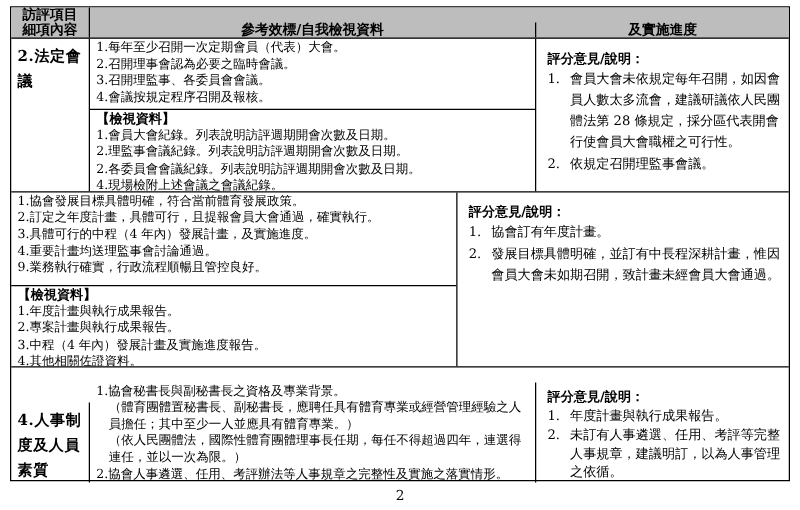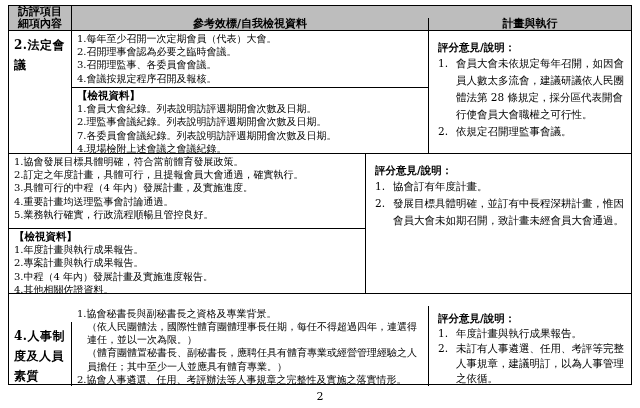--- a/index.html
+++ b/index.html
@@ -54,38 +54,38 @@
 
 <div class="page">
   <div class="eval-table">
 
     <div class="row header-row">
       <div class="c1 header-cell">
         <div>訪評項目</div>
         <div>細項內容</div>
       </div>
       <div class="c2 header-cell">參考效標/自我檢視資料</div>
-      <div class="c3 header-cell">計畫與執行</div>
+      <div class="c3 header-cell">及實施進度</div>
     </div>
 
     <div class="row row-a">
       <div class="c1 item-cell">2.法定會議</div>
       <div class="c2">
         <div class="sub criteria">
             <div class="line">1.每年至少召開一次定期會員（代表）大會。</div>
             <div class="line">2.召開理事會認為必要之臨時會議。</div>
             <div class="line">3.召開理監事、各委員會會議。</div>
             <div class="line">4.會議按規定程序召開及報核。</div>
           </div>
         <div class="sub check">
           <div class="check-title">【檢視資料】</div>
           <div>
               <div class="line">1.會員大會紀錄。列表說明訪評週期開會次數及日期。</div>
               <div class="line">2.理監事會議紀錄。列表說明訪評週期開會次數及日期。</div>
-              <div class="line">7.各委員會會議紀錄。列表說明訪評週期開會次數及日期。</div>
+              <div class="line">2.各委員會會議紀錄。列表說明訪評週期開會次數及日期。</div>
               <div class="line">4.現場檢附上述會議之會議紀錄。</div>
             </div>
         </div>
       </div>
       <div class="c3 result-cell">
         <div class="result-title">評分意見/說明：</div>
         <div>
             <div class="num-line">
               <span class="n">1.</span>
               <span class="t">會員大會未依規定每年召開，如因會員人數太多流會，建議研議依人民團體法第 28 條規定，採分區代表開會行使會員大會職權之可行性。</span>
@@ -98,21 +98,21 @@
       </div>
     </div>
 
     <div class="row row-b">
       <div class="c2">
         <div class="sub criteria">
             <div class="line">1.協會發展目標具體明確，符合當前體育發展政策。</div>
             <div class="line">2.訂定之年度計畫，具體可行，且提報會員大會通過，確實執行。</div>
             <div class="line">3.具體可行的中程（4 年內）發展計畫，及實施進度。</div>
             <div class="line">4.重要計畫均送理監事會討論通過。</div>
-            <div class="line">5.業務執行確實，行政流程順暢且管控良好。</div>
+            <div class="line">9.業務執行確實，行政流程順暢且管控良好。</div>
           </div>
         <div class="sub check">
           <div class="check-title">【檢視資料】</div>
           <div>
               <div class="line">1.年度計畫與執行成果報告。</div>
               <div class="line">2.專案計畫與執行成果報告。</div>
               <div class="line">3.中程（4 年內）發展計畫及實施進度報告。</div>
               <div class="line">4.其他相關佐證資料。</div>
             </div>
         </div>
@@ -130,22 +130,22 @@
             </div>
           </div>
       </div>
     </div>
 
     <div class="row row-c">
       <div class="c1 item-cell">4.人事制度及人員素質</div>
       <div class="c2">
         <div class="sub criteria" style="height:100%;">
             <div class="line">1.協會秘書長與副秘書長之資格及專業背景。</div>
+            <div class="line paren">（體育團體置秘書長、副秘書長，應聘任具有體育專業或經營管理經驗之人員擔任；其中至少一人並應具有體育專業。）</div>
             <div class="line paren">（依人民團體法，國際性體育團體理事長任期，每任不得超過四年，連選得連任，並以一次為限。）</div>
-            <div class="line paren">（體育團體置秘書長、副秘書長，應聘任具有體育專業或經營管理經驗之人員擔任；其中至少一人並應具有體育專業。）</div>
             <div class="line">2.協會人事遴選、任用、考評辦法等人事規章之完整性及實施之落實情形。</div>
           </div>
       </div>
       <div class="c3 result-cell">
         <div class="result-title">評分意見/說明：</div>
         <div>
             <div class="num-line">
               <span class="n">1.</span>
               <span class="t">年度計畫與執行成果報告。</span>
             </div>

